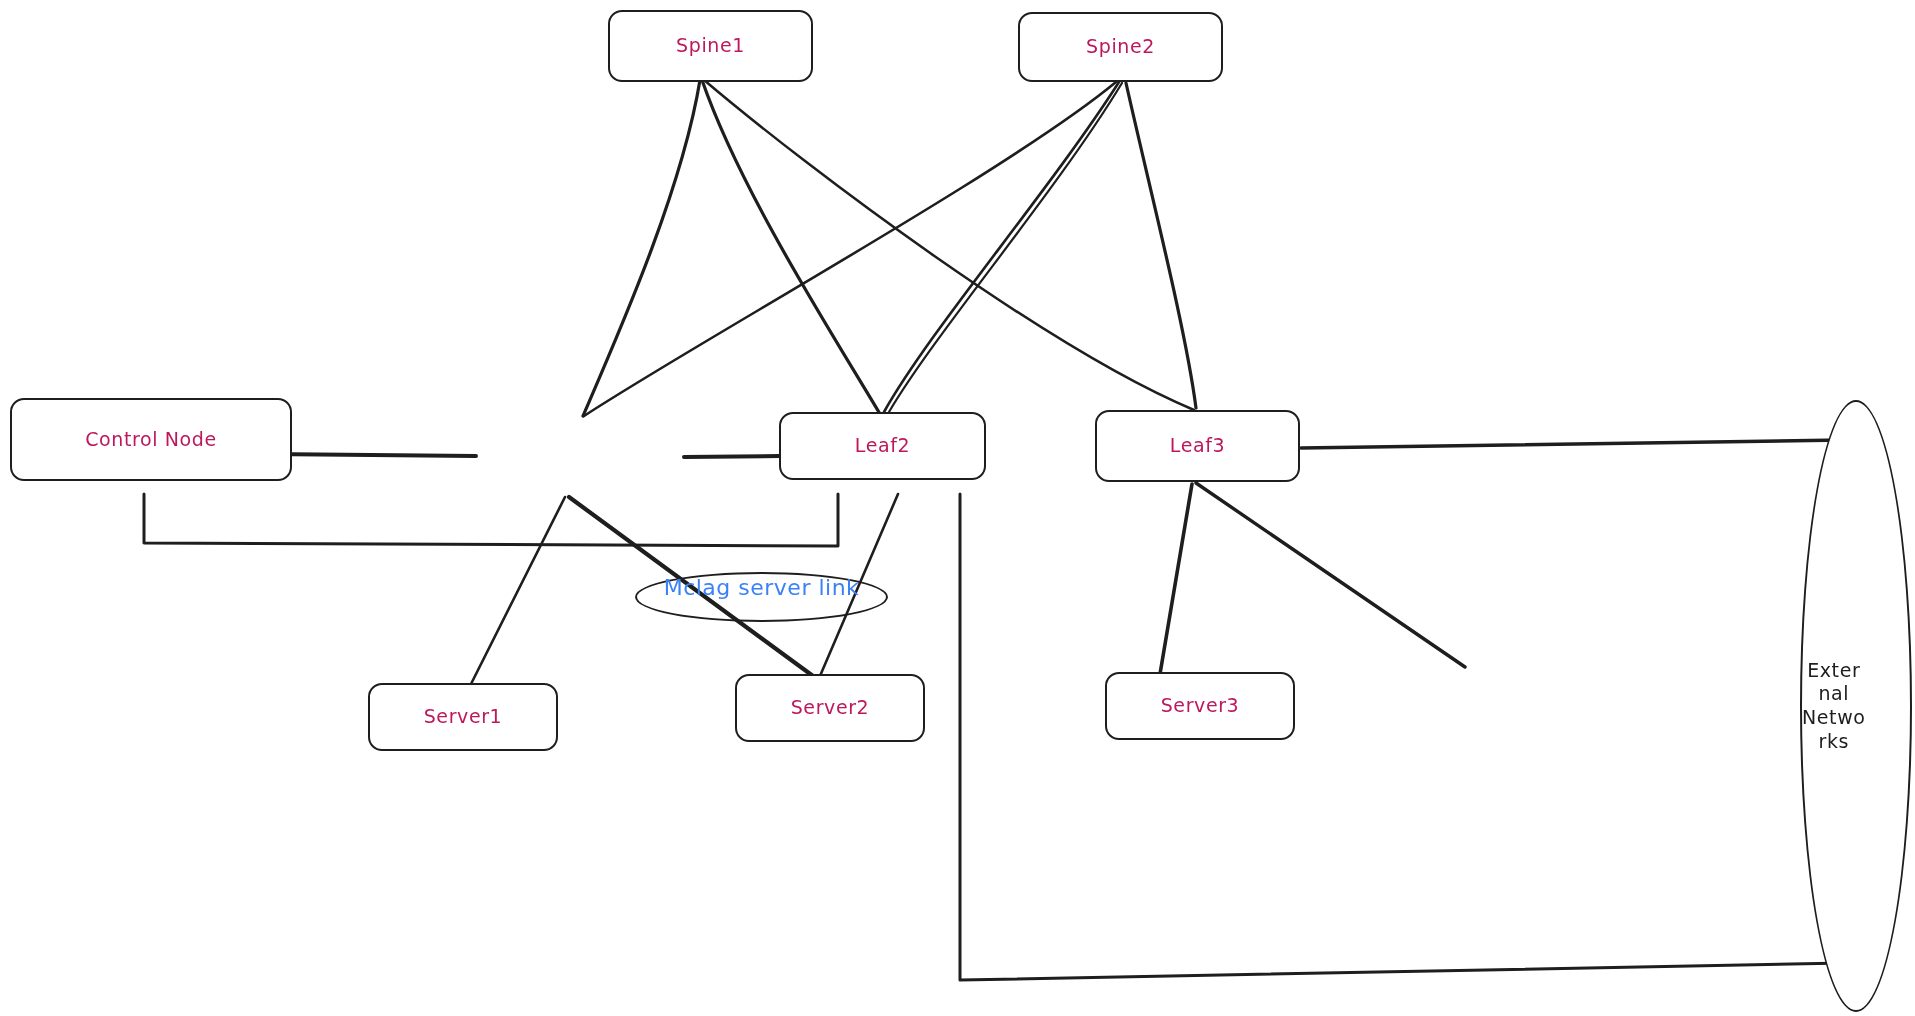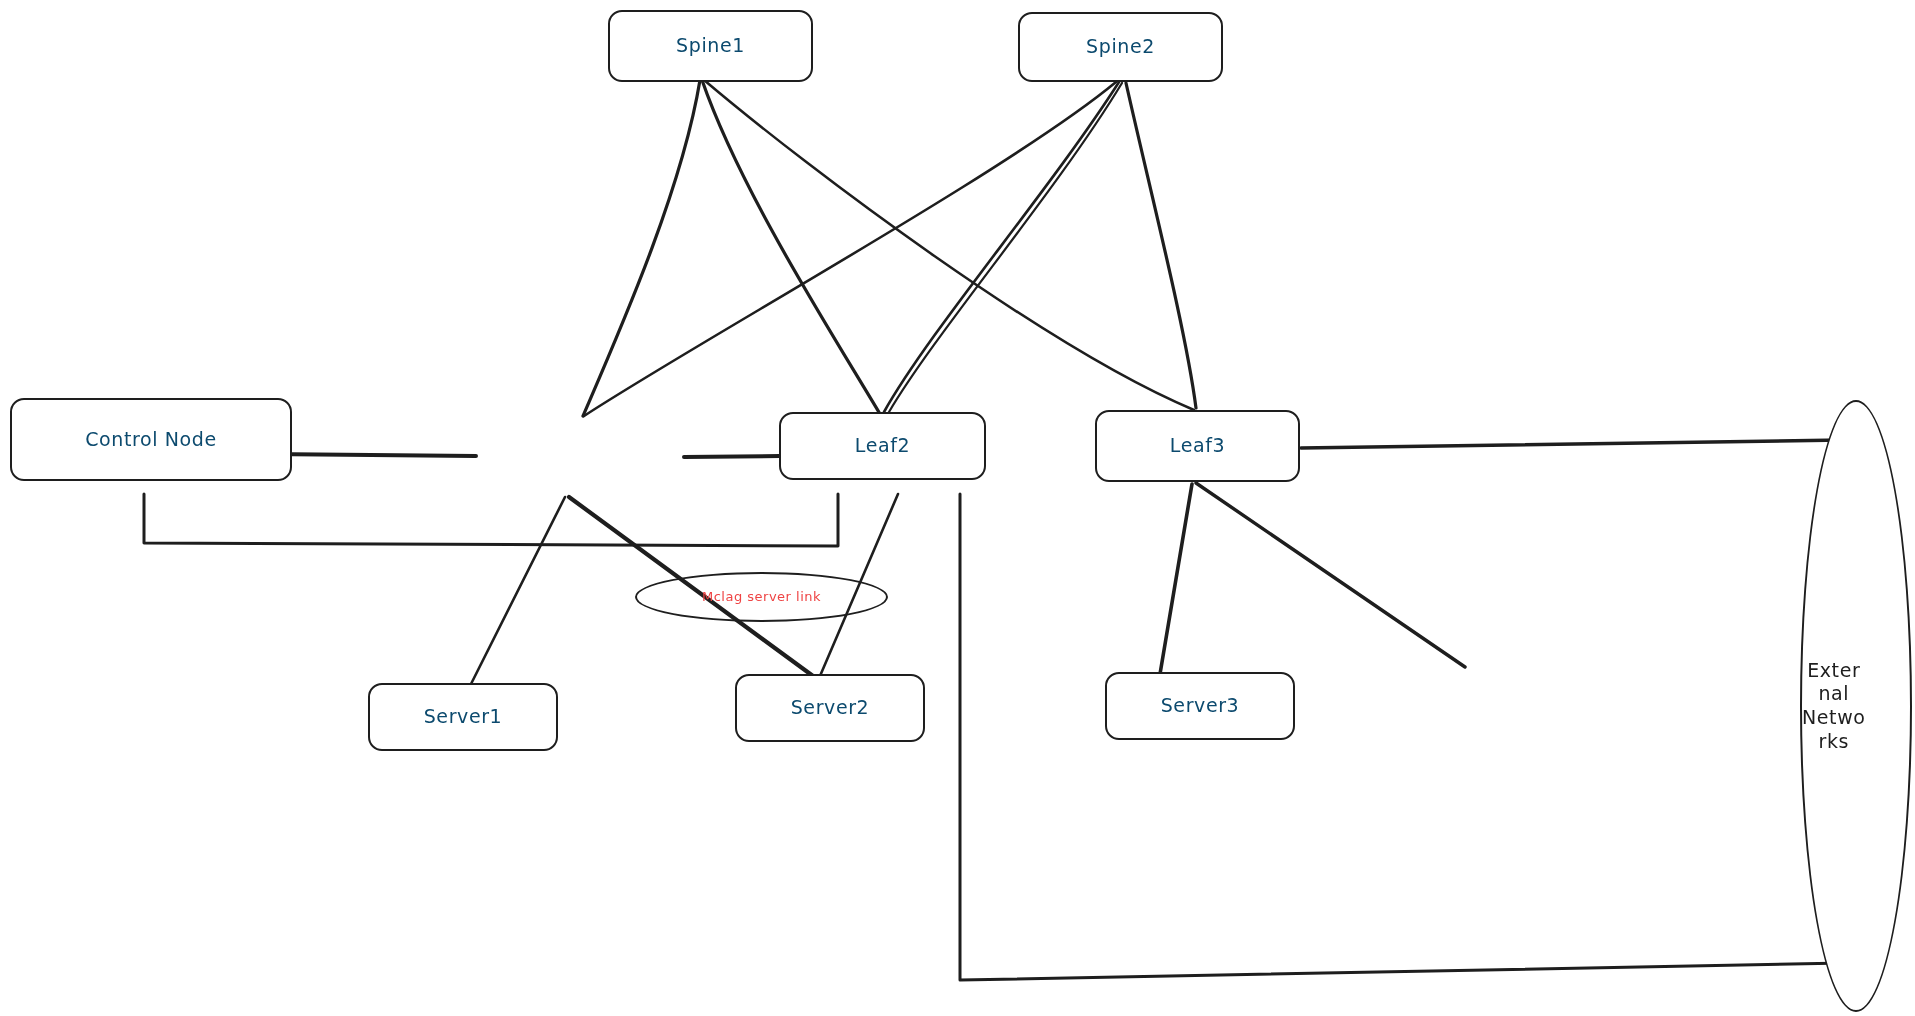--- a/index.html
+++ b/index.html
@@ -21,21 +21,21 @@
     width: 1915px;
     height: 1016px;
   }
   .node {
     position: absolute;
     box-sizing: border-box;
     display: flex;
     align-items: center;
     justify-content: center;
     text-align: center;
-    color: #0c4a6e;
+    color: #be185d;
     background: #ffffff;
     border: 2.6px solid #1e1e1e;
     border-radius: 14px;
     font-size: 19px;
     letter-spacing: 0.6px;
     z-index: 3;
   }
   .node-label {
     pointer-events: none;
     line-height: 1.25;
@@ -52,28 +52,28 @@
     color: #1e1e1e;
     font-size: 19px;
     line-height: 1.45;
     letter-spacing: 0.6px;
     z-index: 3;
   }
   .tag {
     position: absolute;
     box-sizing: border-box;
     display: flex;
-    align-items: center;
+    align-items: flex-start;
     justify-content: center;
     text-align: center;
     background: transparent;
     border: 2.6px solid #1e1e1e;
     border-radius: 50%;
-    color: #ef4444;
-    font-size: 13px;
+    color: #3b82f6;
+    font-size: 22px;
     letter-spacing: 0.5px;
     z-index: 4;
   }
 </style>
 </head>
 <body>
 
 <div id="canvas">
 
   <svg id="wires" viewBox="0 0 1915 1016" preserveAspectRatio="none" aria-hidden="true">

